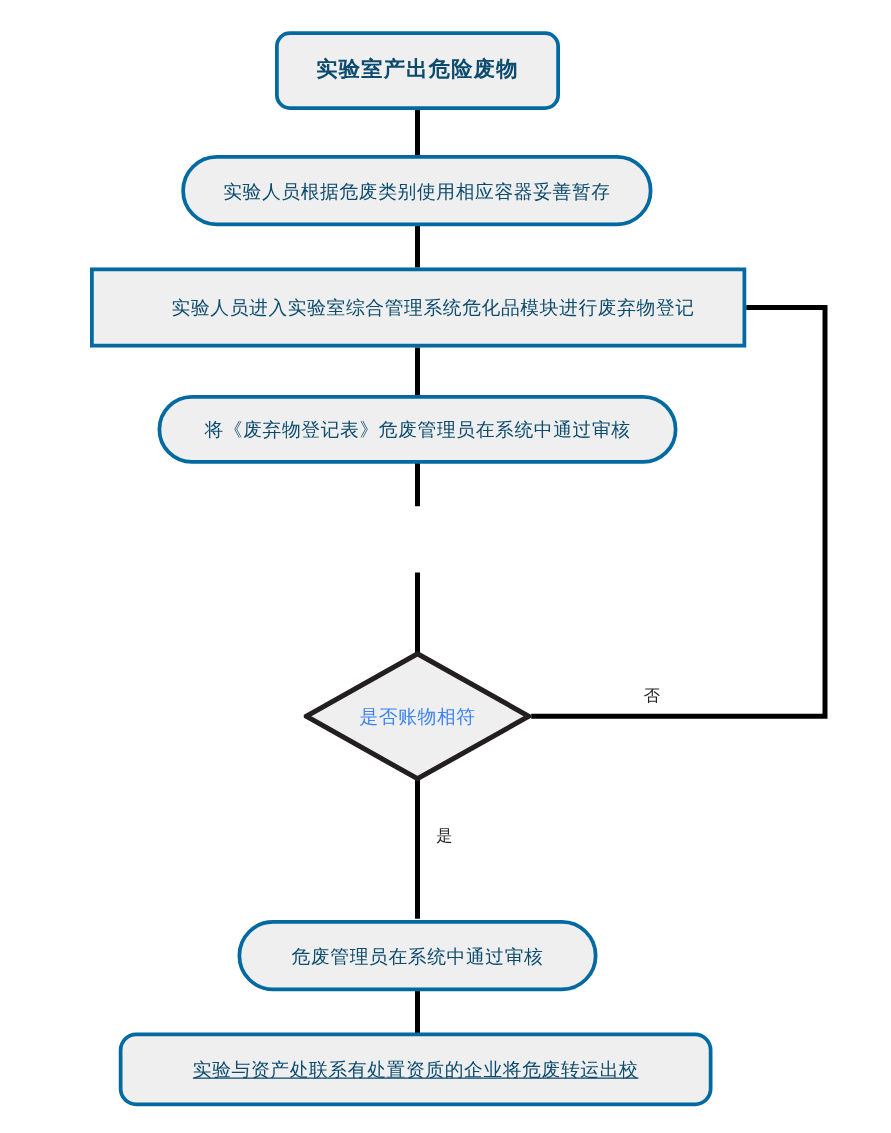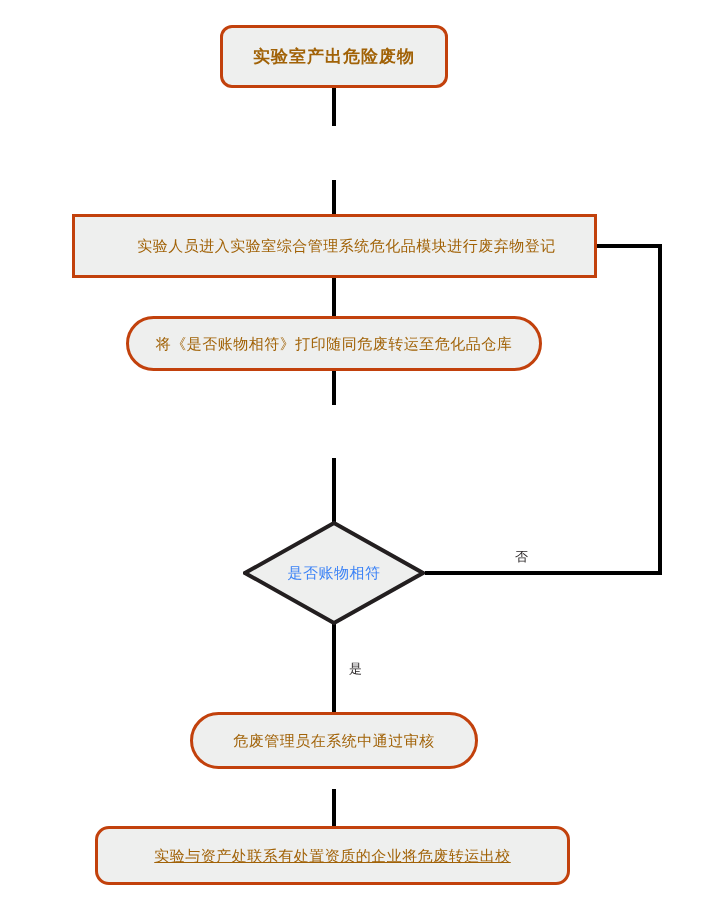--- a/index.html
+++ b/index.html
@@ -21,26 +21,26 @@
     position: absolute;
     left: 0;
     top: 0;
     width: 713px;
     height: 906px;
   }
   .node {
     position: absolute;
     box-sizing: border-box;
     background: #eeefee;
-    border: 3px solid #c2410c;
+    border: 3px solid #0369a1;
     display: flex;
     align-items: center;
     justify-content: center;
     text-align: center;
-    color: #a16207;
+    color: #0c4a6e;
     font-size: 15px;
     line-height: 1.2;
     letter-spacing: 0.5px;
     z-index: 2;
   }
   .node-terminator   { border-radius: 12px; font-weight: bold; font-size: 17px; letter-spacing: 1px; }
   .node-stadium      { border-radius: 30px; }
   .node-process      { border-radius: 0; }
   .node-roundrect    { border-radius: 14px; text-decoration: underline; }
 
@@ -86,40 +86,43 @@
       <line x1="334" y1="624" x2="334" y2="735"></line>
       <line x1="334" y1="789" x2="334" y2="828"></line>
       <polyline points="425,573 660,573 660,246 595,246"></polyline>
     </g>
   </svg>
 
   <div class="node node-terminator" style="left:220px; top:25px; width:228px; height:63px;">
     <span>实验室产出危险废物</span>
   </div>
 
+  <div class="node node-stadium" style="left:145px; top:124px; width:377px; height:57px;">
+    <span>实验人员根据危废类别使用相应容器妥善暂存</span>
+  </div>
 
   <div class="node node-process" style="left:72px; top:214px; width:525px; height:64px;padding-left:24px;">
     <span>实验人员进入实验室综合管理系统危化品模块进行废弃物登记</span>
   </div>
 
   <div class="node node-stadium" style="left:126px; top:316px; width:416px; height:55px;">
-    <span>将《是否账物相符》打印随同危废转运至危化品仓库</span>
+    <span>将《废弃物登记表》危废管理员在系统中通过审核</span>
   </div>
 
 
   <div class="diamond-wrap" style="left:243px; top:521px; width:182px; height:104px;">
     <svg width="182" height="104" viewBox="0 0 182 104" xmlns="http://www.w3.org/2000/svg">
       <polygon points="91,2 180,52 91,102 2,52" fill="#eeefee" stroke="#231f20" stroke-width="4" stroke-linejoin="miter"></polygon>
     </svg>
     <div class="diamond-label">
       <span>是否账物相符</span>
     </div>
   </div>
 
-  <div class="node node-stadium" style="left:190px; top:712px; width:288px; height:57px;">
+  <div class="node node-stadium" style="left:190px; top:736px; width:288px; height:57px;">
     <span>危废管理员在系统中通过审核</span>
   </div>
 
   <div class="node node-roundrect" style="left:95px; top:826px; width:475px; height:59px;">
     <span>实验与资产处联系有处置资质的企业将危废转运出校</span>
   </div>
 
   <div class="edge-label" style="left:515px; top:548px;">
     <span>否</span>
   </div>

